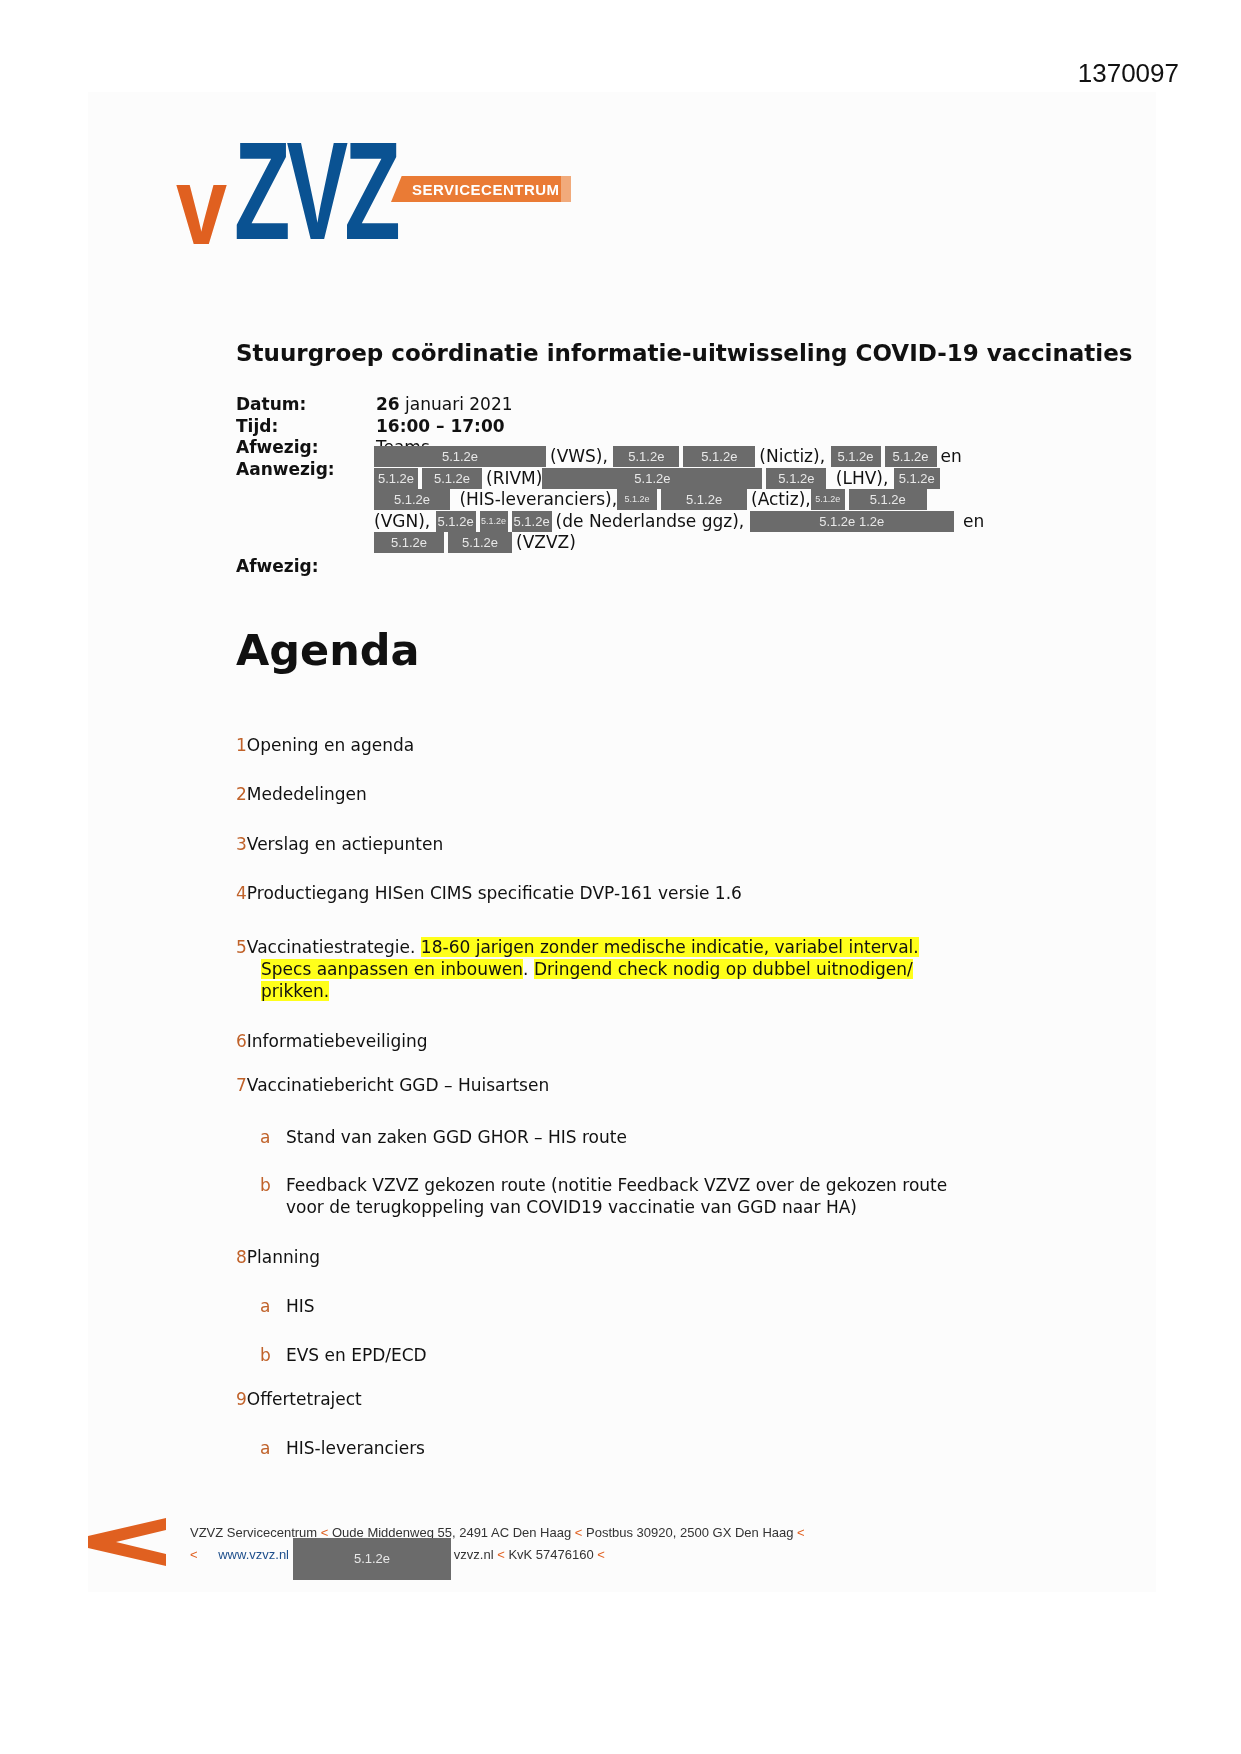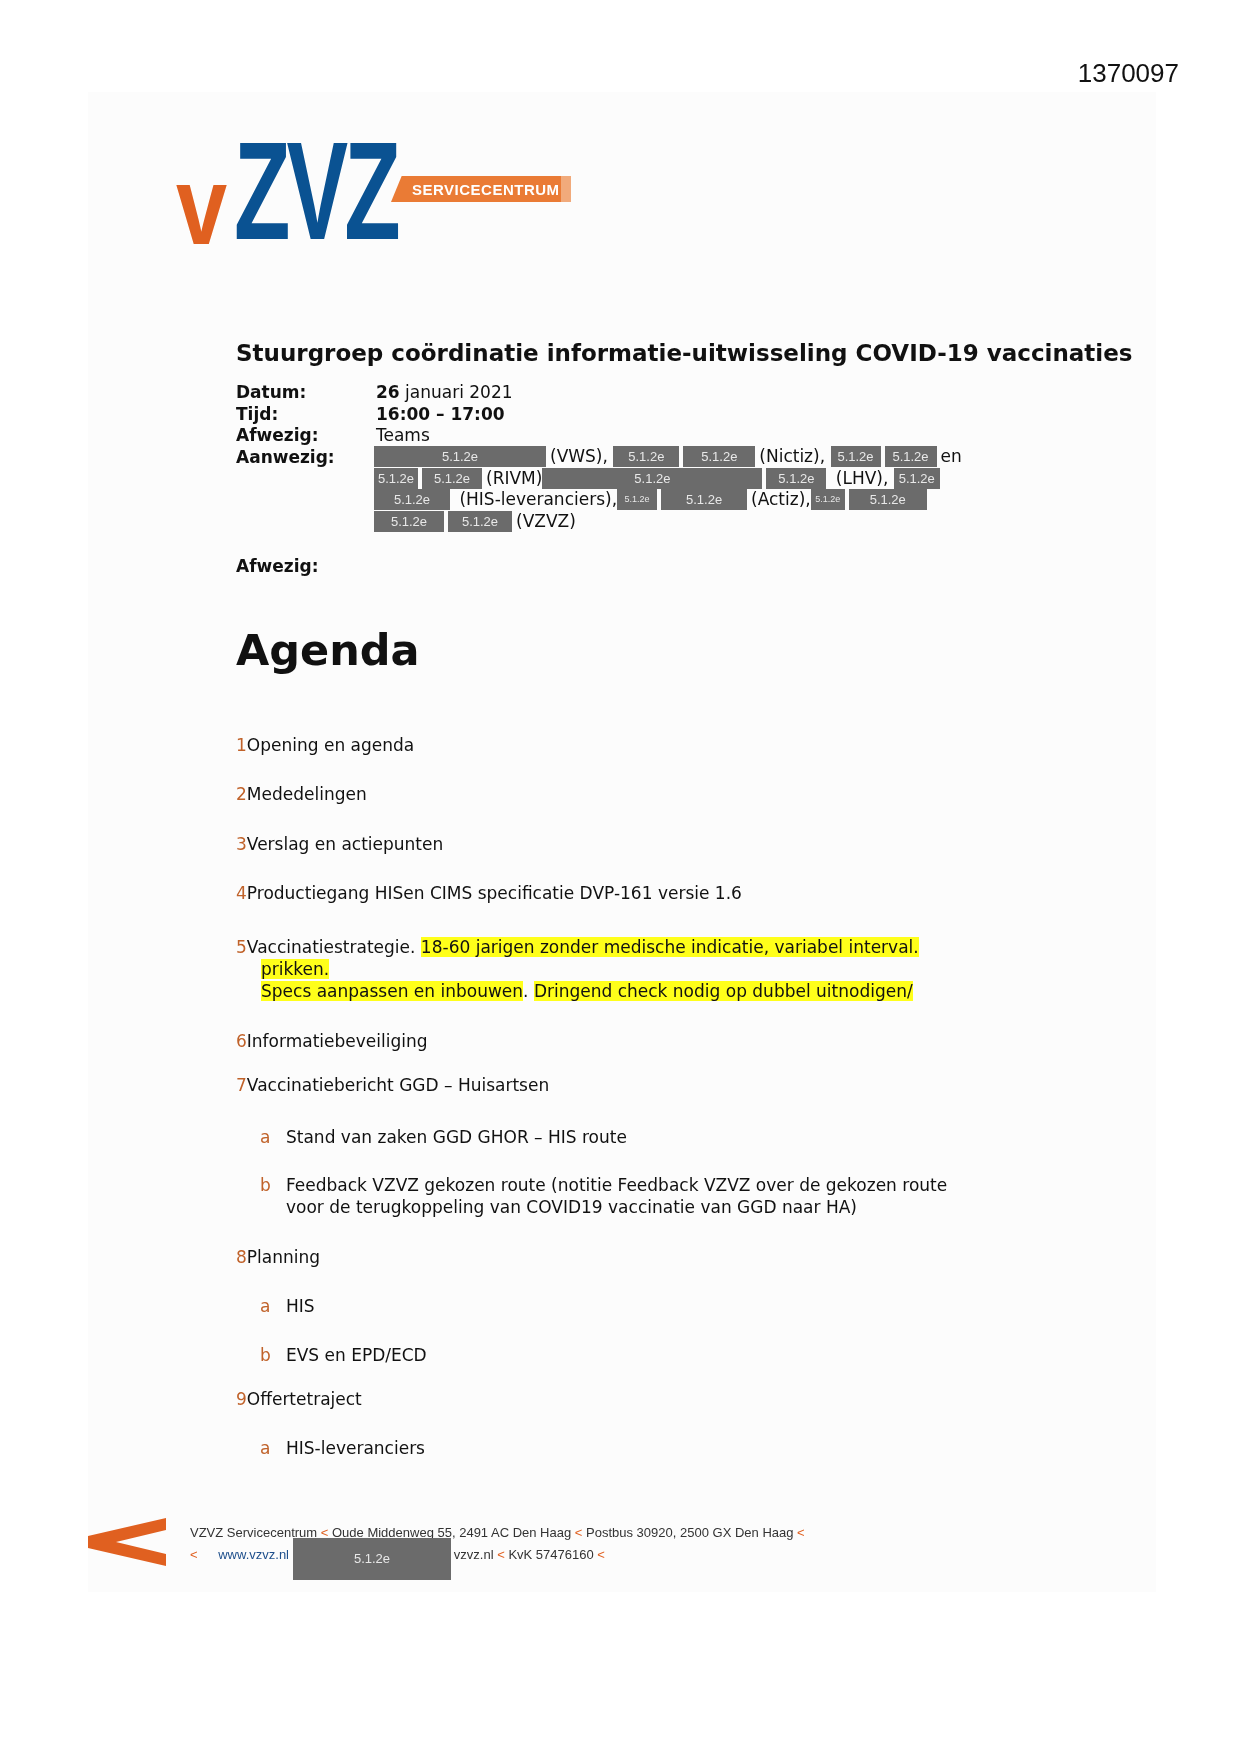--- a/index.html
+++ b/index.html
@@ -10,21 +10,21 @@
 
   .logo { position:absolute; left:176px; top:138px; height:105px; }
   .logo .v { position:absolute; left:0; top:20px; font-family:"Liberation Sans", sans-serif; font-weight:bold; font-size:112px; line-height:95px; color:#e06020; letter-spacing:-4px; transform:scaleX(0.82); transform-origin:left top; }
   .logo .zvz { position:absolute; left:58px; top:0; font-family:"Liberation Sans", sans-serif; font-weight:bold; font-size:140px; line-height:105px; color:#0a5292; letter-spacing:-6px; transform:scaleX(0.66); transform-origin:left top; }
   .logo .band { position:absolute; left:215px; top:38px; width:178px; height:26px; background:#ea7b35;
         clip-path:polygon(6% 0, 100% 0, 100% 100%, 0 100%); }
   .logo .band-tail { position:absolute; left:385px; top:38px; width:10px; height:26px; background:#f1aa7b; }
   .logo .band-text { position:absolute; left:236px; top:43px; font-family:"Liberation Sans", sans-serif; font-weight:bold; font-size:15px; color:#fff; letter-spacing:0.5px; }
 
   .title { position:absolute; left:236px; top:340px; font-weight:bold; font-size:23px; }
-  .meta { position:absolute; left:236px; top:382px; font-size:17px; line-height:21.5px; }
+  .meta { position:absolute; left:236px; top:394px; font-size:17px; line-height:21.5px; }
   .meta-row { display:flex; }
   .meta-label { width:140px; font-weight:bold; }
   .meta-val b { font-weight:bold; }
 
   .att { position:absolute; left:374px; top:446px; width:650px; font-size:17px; line-height:21.5px; }
   .rd { display:inline-block; background:#6b6b6b; color:#e8e8e8; font-family:"Liberation Sans", sans-serif; font-size:13px; text-align:center; height:21px; line-height:21px; vertical-align:top; margin-right:4px; }
   .rd.sm { font-size:9px; }
   .afw { position:absolute; left:236px; top:556px; font-weight:bold; font-size:17px; }
 
   .agenda-h { position:absolute; left:236px; top:625px; font-weight:bold; font-size:43px; }
@@ -73,35 +73,36 @@
   </div>
   <div class="meta-row">
     <span class="meta-label">Aanwezig:</span>
   </div>
 </div>
 
 <div class="att">
   <div><span class="rd" style="width:172px">5.1.2e</span><span>(VWS),</span> <span class="rd" style="width:66px">5.1.2e</span><span class="rd" style="width:72px">5.1.2e</span><span>(Nictiz),</span> <span class="rd" style="width:50px">5.1.2e</span><span class="rd" style="width:52px">5.1.2e</span><span>en</span></div>
   <div><span class="rd" style="width:44px">5.1.2e</span><span class="rd" style="width:60px">5.1.2e</span><span>(RIVM)</span><span class="rd" style="width:220px">5.1.2e</span><span class="rd" style="width:60px">5.1.2e</span> <span>(LHV),</span> <span class="rd" style="width:46px">5.1.2e</span></div>
   <div><span class="rd" style="width:76px">5.1.2e</span> <span>(HIS-leveranciers),</span><span class="rd sm" style="width:40px">5.1.2e</span><span class="rd" style="width:86px">5.1.2e</span><span>(Actiz),</span><span class="rd sm" style="width:34px">5.1.2e</span><span class="rd" style="width:78px">5.1.2e</span></div>
+  <div><span>(VGN),</span> <span class="rd" style="width:40px">5.1.2e</span><span class="rd sm" style="width:28px">5.1.2e</span><span class="rd" style="width:40px">5.1.2e</span><span>(de Nederlandse ggz),</span> <span class="rd" style="width:204px">5.1.2e 1.2e</span> <span>en</span></div>
   <div><span class="rd" style="width:70px">5.1.2e</span><span class="rd" style="width:64px">5.1.2e</span><span>(VZVZ)</span></div>
 </div>
 
 <div class="afw">Afwezig:</div>
 
 <div class="agenda-h">Agenda</div>
 
 <div class="ag" style="top:734px"><span class="num">1</span><span>Opening en agenda</span></div>
 <div class="ag" style="top:783px"><span class="num">2</span><span>Mededelingen</span></div>
 <div class="ag" style="top:833px"><span class="num">3</span><span>Verslag en actiepunten</span></div>
 <div class="ag" style="top:882px"><span class="num">4</span><span>Productiegang HISen CIMS specificatie DVP-161 versie 1.6</span></div>
 <div class="ag" style="top:936px">
   <span class="num">5</span><span>Vaccinatiestrategie. </span><span class="hl">18-60 jarigen zonder medische indicatie, variabel interval.</span>
+  <span class="ind"><span class="hl">Specs aanpassen en inbouwen</span><span>. </span><span class="hl">Dringend check nodig op dubbel uitnodigen/</span></span>
   <span class="ind"><span class="hl">prikken.</span></span>
-  <span class="ind"><span class="hl">Specs aanpassen en inbouwen</span><span>. </span><span class="hl">Dringend check nodig op dubbel uitnodigen/</span></span>
 </div>
 <div class="ag" style="top:1030px"><span class="num">6</span><span>Informatiebeveiliging</span></div>
 <div class="ag" style="top:1074px"><span class="num">7</span><span>Vaccinatiebericht GGD – Huisartsen</span></div>
 <div class="sub" style="top:1126px"><span class="num">a</span><span class="txt">Stand van zaken GGD GHOR – HIS route</span></div>
 <div class="sub" style="top:1174px"><span class="num">b</span><span class="txt"><span>Feedback VZVZ gekozen route (notitie Feedback VZVZ over de gekozen route</span><br><span>voor de terugkoppeling van COVID19 vaccinatie van GGD naar HA)</span></span></div>
 <div class="ag" style="top:1246px"><span class="num">8</span><span>Planning</span></div>
 <div class="sub" style="top:1295px"><span class="num">a</span><span class="txt">HIS</span></div>
 <div class="sub" style="top:1344px"><span class="num">b</span><span class="txt">EVS en EPD/ECD</span></div>
 <div class="ag" style="top:1388px"><span class="num">9</span><span>Offertetraject</span></div>
 <div class="sub" style="top:1437px"><span class="num">a</span><span class="txt">HIS-leveranciers</span></div>

